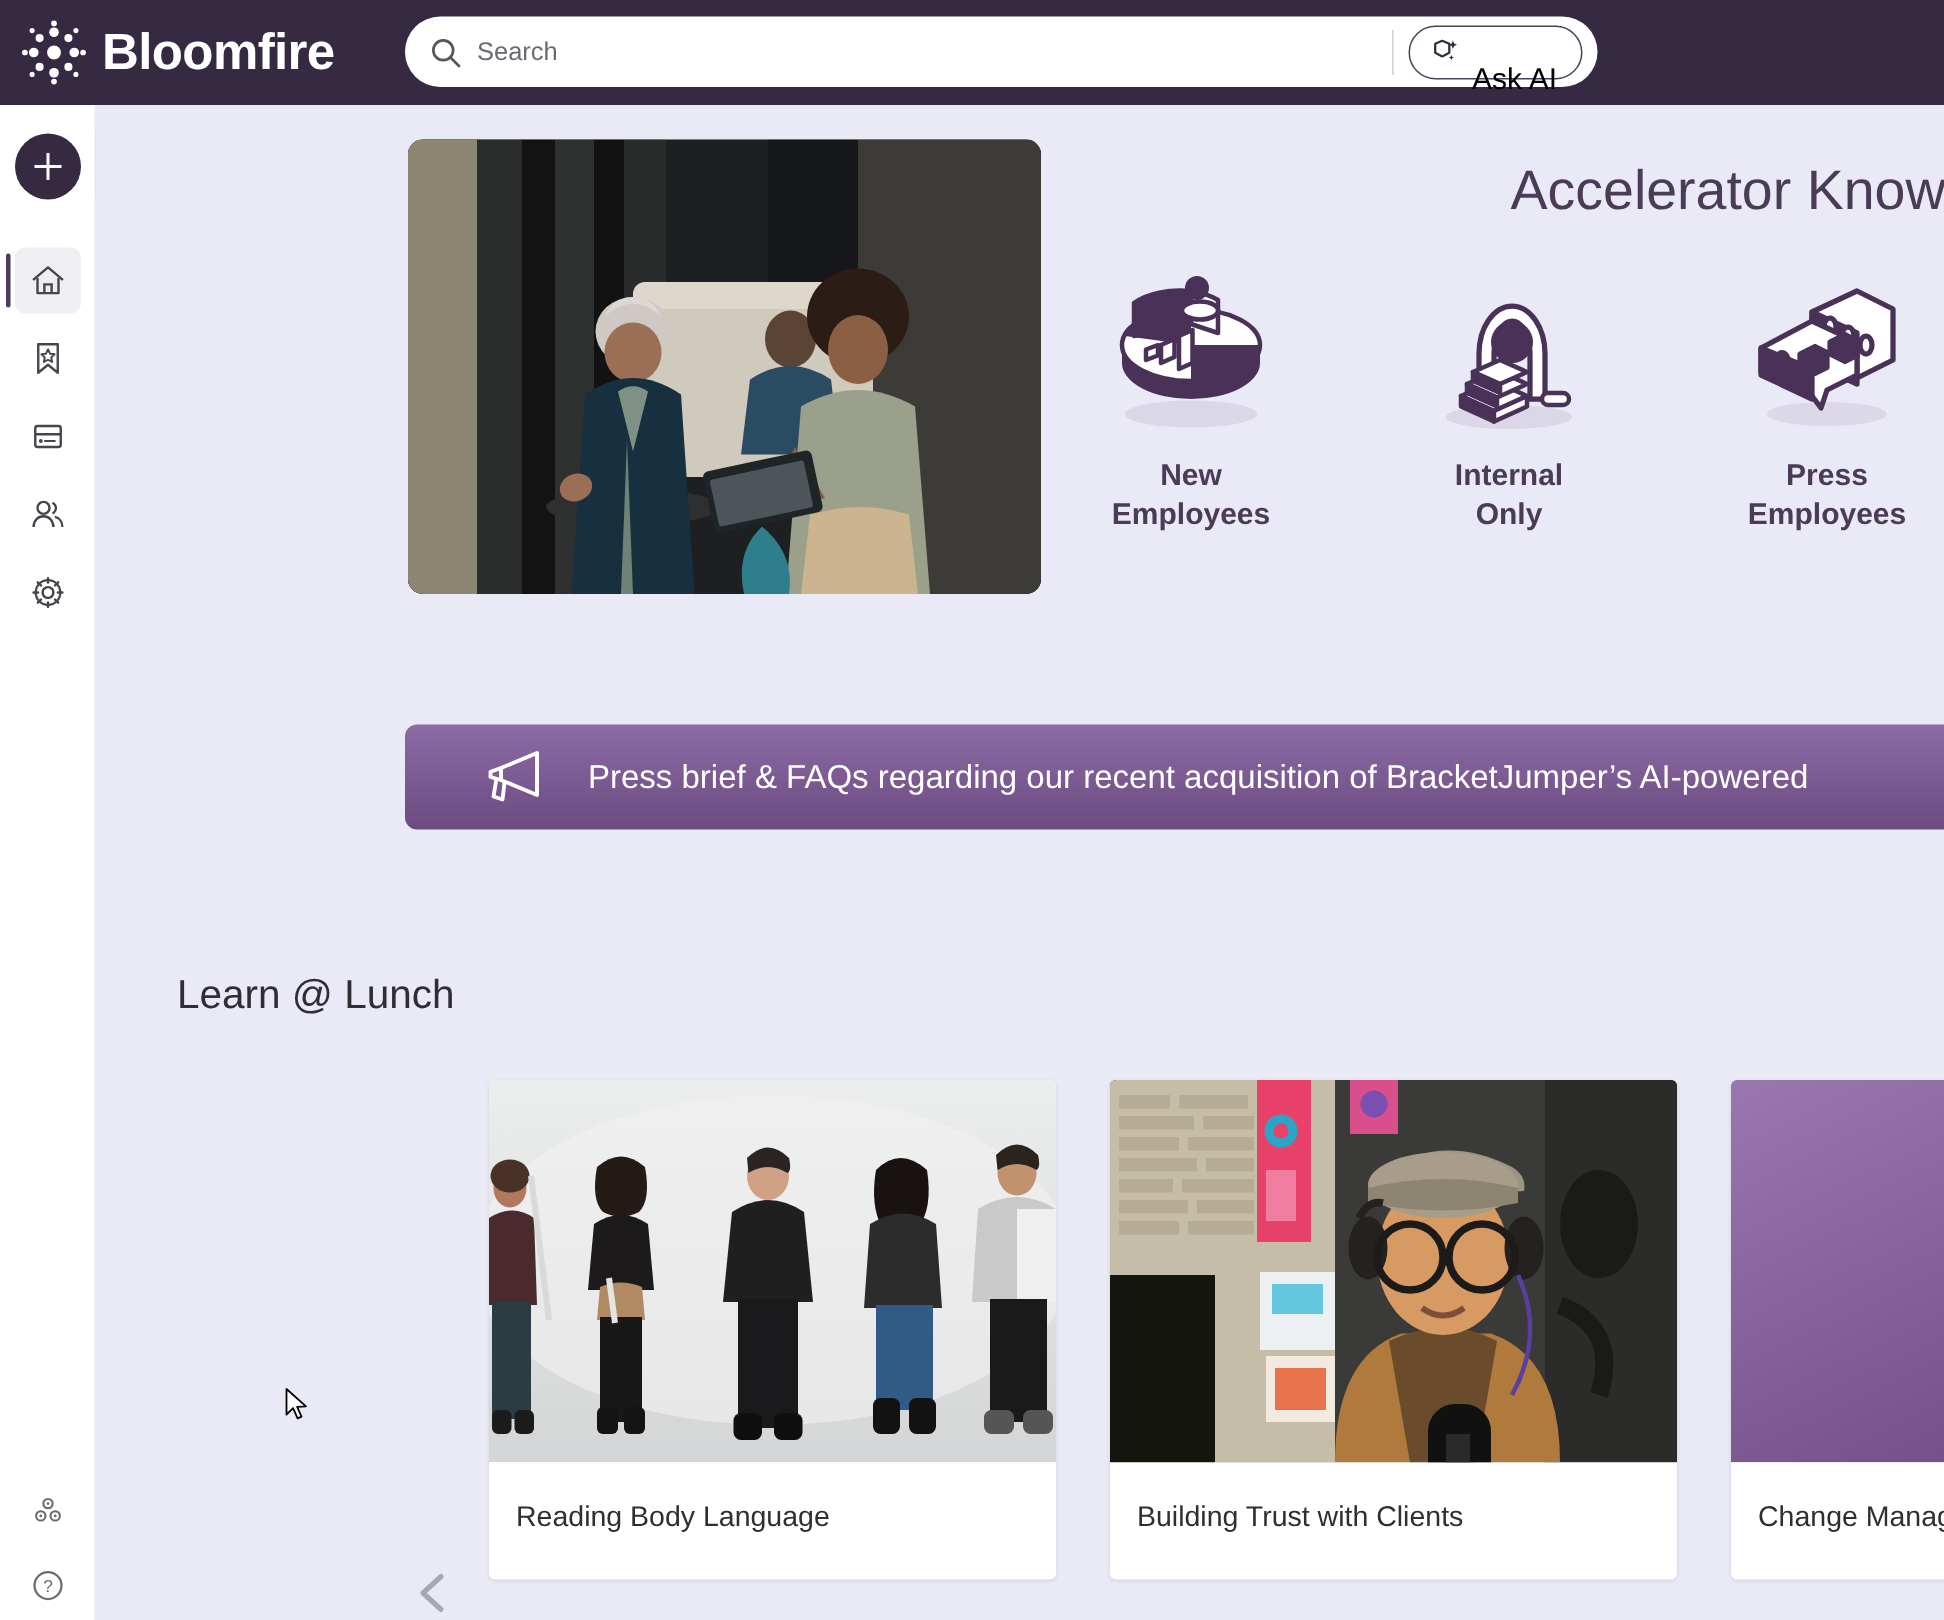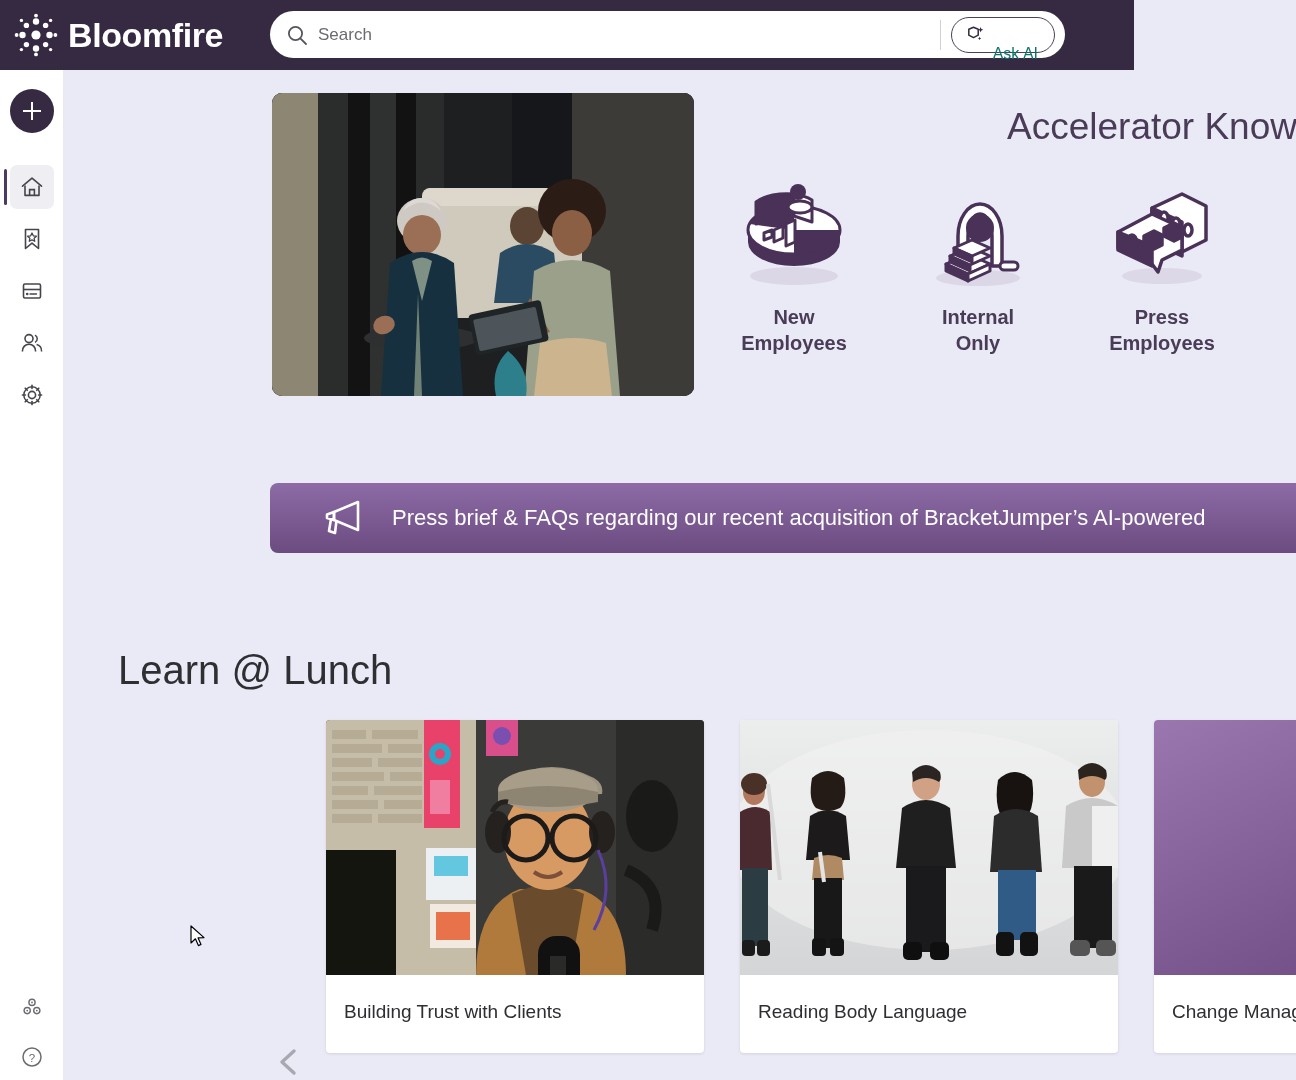--- a/index.html
+++ b/index.html
@@ -6,21 +6,21 @@
   html, body {
     width: 1296px; height: 1080px;
     overflow: hidden;
     font-family: "Liberation Sans", sans-serif;
     background: #e9eaf6;
   }
 
   
   .topbar {
     position: absolute; left: 0; top: 0;
-    width: 1134px; height: 70px;
+    width: 1296px; height: 70px;
     background: #352a42;
     display: flex; align-items: center;
   }
   .brand { display: flex; align-items: center; margin-left: 14px; }
   .brand-mark { width: 44px; height: 44px; position: relative; }
   .brand-name {
     color: #ffffff; font-size: 34px; font-weight: 700;
     letter-spacing: -0.4px; margin-left: 10px;
   }
   .searchwrap {
@@ -39,21 +39,21 @@
   .search-divider {
     width: 1px; height: 30px; background: #cfcfd6; flex: 0 0 auto;
   }
   .askai {
     flex: 0 0 auto; height: 36px; margin: 0 10px 0 10px;
     border: 1.5px solid #4c4058; border-radius: 19px;
     display: flex; align-items: center; padding: 0 16px 0 12px;
     background: #ffffff; cursor: pointer;
   }
   .askai-icon { width: 22px; height: 22px; margin-right: 7px; }
-  .askai-label { font-size: 16px; color: #0f766e; margin-top: 38px; }
+  .askai-label { font-size: 20px; color: #000000; margin-top: 38px; }
 
   
   .rail {
     position: absolute; left: 0; top: 70px;
     width: 64px; height: 1010px;
     background: #ffffff;
     border-right: 1px solid #eceaf1;
   }
   .add-btn {
     position: absolute; left: 10px; top: 19px;
@@ -102,21 +102,21 @@
   }
   .hero-title {
     position: absolute; left: 908px; top: 36px;
     white-space: nowrap; font-size: 37px; color: #4a3b57;
   }
   .hero-title b { font-weight: 400; margin-left: 35px; }
   .hero-title span { font-weight: 400; }
 
   .cat-row {
     position: absolute; left: 660px; top: 110px;
-    display: flex; gap: 44px;
+    display: flex; gap: 72px;
   }
   .cat {
     width: 140px; display: flex; flex-direction: column;
     align-items: center; cursor: pointer;
   }
   .cat-ic { width: 112px; height: 112px; }
   .cat-label {
     margin-top: 12px; text-align: center; font-size: 20px;
     font-weight: 700; color: #4a3b57; line-height: 1.3;
   }
@@ -131,21 +131,21 @@
   }
   .banner-ic { margin-left: 54px; width: 46px; height: 40px; flex: 0 0 auto; }
   .banner-text {
     margin-left: 22px; color: #ffffff; font-size: 22px;
     font-weight: 400; white-space: nowrap;
   }
 
   
   .section-title {
     position: absolute; left: 54px; top: 578px;
-    font-size: 40px; color: #2e2e33; font-weight: 400;
+    font-size: 27px; color: #2e2e33; font-weight: 400;
   }
 
   .carousel {
     position: absolute; left: 54px; top: 650px;
     width: 1178px; height: 360px;
   }
   .car-prev {
     position: absolute; left: 154px; top: 325px;
     width: 34px; height: 34px; cursor: pointer;
     display: flex; align-items: center; justify-content: center;
@@ -467,20 +467,85 @@
           <path d="M22 6 L10 17 L22 28" fill="none" stroke="#a8a8b0" stroke-width="3.4" stroke-linecap="round" stroke-linejoin="round"></path>
         </svg>
       </span>
     </div>
 
     <div class="cards">
 
       <div class="card">
         <div class="card-img">
           <svg viewBox="0 0 378 255" width="378" height="255" preserveAspectRatio="none">
+            <defs>
+              <linearGradient id="gbg" x1="0" y1="0" x2="0" y2="1">
+                <stop offset="0" stop-color="#eceded"></stop>
+                  <stop offset="1" stop-color="#d4d5d6"></stop>
+              </linearGradient>
+            </defs>
+            <rect width="378" height="255" fill="url(#gbg)"></rect>
+            <ellipse cx="189" cy="120" rx="200" ry="110" fill="#f2f2f2" opacity="0.6"></ellipse>
+
+            <g>
+              <ellipse cx="14" cy="72" rx="11" ry="13" fill="#b1785d"></ellipse>
+              <ellipse cx="14" cy="64" rx="13" ry="11" fill="#4a3128"></ellipse>
+              <path d="M0 92 q16 -10 30 0 l2 58 h-34 Z" fill="#4a2a2f"></path>
+              <rect x="2" y="148" width="26" height="78" fill="#2b3c42"></rect>
+              <rect x="2" y="220" width="13" height="16" rx="4" fill="#1b1b1b"></rect>
+              <rect x="17" y="220" width="13" height="16" rx="4" fill="#1b1b1b"></rect>
+              <line x1="28" y1="64" x2="40" y2="160" stroke="#d9d9d9" stroke-width="4"></line>
+            </g>
+
+            <g>
+              <ellipse cx="88" cy="75" rx="13" ry="15" fill="#8a5c42"></ellipse>
+              <path d="M72 58 q16 -14 32 0 q4 22 -4 30 q-12 6 -24 0 q-8 -8 -4 -30 Z" fill="#241a16"></path>
+              <path d="M70 96 q18 -12 36 0 l4 44 h-44 Z" fill="#1c1a1a"></path>
+              <path d="M74 138 q14 -6 28 0 l2 22 h-32 Z" fill="#b08a63"></path>
+              <rect x="74" y="158" width="28" height="70" fill="#181818"></rect>
+              <rect x="72" y="218" width="14" height="18" rx="4" fill="#141414"></rect>
+              <rect x="90" y="218" width="14" height="18" rx="4" fill="#141414"></rect>
+              <line x1="80" y1="132" x2="84" y2="162" stroke="#e4e4e4" stroke-width="4"></line>
+            </g>
+
+            <g>
+              <ellipse cx="186" cy="64" rx="14" ry="16" fill="#d0a184"></ellipse>
+              <path d="M172 52 q14 -14 28 0 q2 8 -1 10 q-13 -8 -26 0 Z" fill="#2a2522"></path>
+              <path d="M162 88 q24 -16 48 0 l6 60 h-60 Z" fill="#201f1f"></path>
+              <rect x="166" y="146" width="40" height="86" fill="#1a1a1c"></rect>
+              <rect x="163" y="222" width="19" height="18" rx="5" fill="#0f0f0f"></rect>
+              <rect x="190" y="222" width="19" height="18" rx="5" fill="#0f0f0f"></rect>
+            </g>
+
+            <g>
+              <ellipse cx="274" cy="76" rx="13" ry="15" fill="#6e452f"></ellipse>
+              <path d="M258 60 q16 -16 34 0 q4 26 -6 38 q-12 6 -24 0 q-8 -14 -4 -38 Z" fill="#181210"></path>
+              <path d="M254 96 q22 -14 44 0 l4 56 h-52 Z" fill="#2c2c2c"></path>
+              <rect x="258" y="150" width="38" height="70" fill="#2f5b86"></rect>
+              <rect x="256" y="212" width="18" height="24" rx="5" fill="#121212"></rect>
+              <rect x="280" y="212" width="18" height="24" rx="5" fill="#121212"></rect>
+            </g>
+
+            <g>
+              <ellipse cx="352" cy="62" rx="13" ry="15" fill="#c2916e"></ellipse>
+              <path d="M338 50 q14 -14 28 0 q2 8 -1 10 q-13 -8 -26 0 Z" fill="#2b231d"></path>
+              <path d="M326 86 q26 -16 52 0 l4 62 h-60 Z" fill="#c9c9c9"></path>
+              <path d="M352 86 l0 62 h30 l-4 -62 Z" fill="#efefef"></path>
+              <rect x="334" y="146" width="38" height="82" fill="#1a1a1a"></rect>
+              <rect x="330" y="220" width="20" height="16" rx="5" fill="#555"></rect>
+              <rect x="356" y="220" width="20" height="16" rx="5" fill="#555"></rect>
+            </g>
+          </svg>
+        </div>
+        <div class="card-title">Reading Body Language</div>
+      </div>
+
+      <div class="card">
+        <div class="card-img">
+          <svg viewBox="0 0 378 255" width="378" height="255" preserveAspectRatio="none">
             <rect width="378" height="255" fill="#3a3a38"></rect>
             <rect x="0" y="0" width="150" height="255" fill="#c6bda8"></rect>
             <g fill="#b6ac96">
               <rect x="6" y="10" width="34" height="9"></rect>
                 <rect x="46" y="10" width="46" height="9"></rect>
               <rect x="6" y="24" width="50" height="9"></rect>
                 <rect x="62" y="24" width="34" height="9"></rect>
               <rect x="6" y="38" width="40" height="9"></rect>
                 <rect x="52" y="38" width="44" height="9"></rect>
               <rect x="6" y="52" width="52" height="9"></rect>
@@ -525,85 +590,20 @@
             </g>
             <path d="M236 152 q-14 10 -28 0" stroke="#7d4f3a" stroke-width="4" fill="none"></path>
             <path d="M272 130 q18 40 -4 80" stroke="#5b3fa0" stroke-width="3" fill="none"></path>
 
             <rect x="212" y="216" width="42" height="60" rx="18" fill="#111"></rect>
             <rect x="224" y="236" width="16" height="40" fill="#2a2a28"></rect>
             <path d="M300 150 q40 16 26 60" stroke="#1a1a19" stroke-width="12" fill="none"></path>
           </svg>
         </div>
         <div class="card-title">Building Trust with Clients</div>
-      </div>
-
-      <div class="card">
-        <div class="card-img">
-          <svg viewBox="0 0 378 255" width="378" height="255" preserveAspectRatio="none">
-            <defs>
-              <linearGradient id="gbg" x1="0" y1="0" x2="0" y2="1">
-                <stop offset="0" stop-color="#eceded"></stop>
-                  <stop offset="1" stop-color="#d4d5d6"></stop>
-              </linearGradient>
-            </defs>
-            <rect width="378" height="255" fill="url(#gbg)"></rect>
-            <ellipse cx="189" cy="120" rx="200" ry="110" fill="#f2f2f2" opacity="0.6"></ellipse>
-
-            <g>
-              <ellipse cx="14" cy="72" rx="11" ry="13" fill="#b1785d"></ellipse>
-              <ellipse cx="14" cy="64" rx="13" ry="11" fill="#4a3128"></ellipse>
-              <path d="M0 92 q16 -10 30 0 l2 58 h-34 Z" fill="#4a2a2f"></path>
-              <rect x="2" y="148" width="26" height="78" fill="#2b3c42"></rect>
-              <rect x="2" y="220" width="13" height="16" rx="4" fill="#1b1b1b"></rect>
-              <rect x="17" y="220" width="13" height="16" rx="4" fill="#1b1b1b"></rect>
-              <line x1="28" y1="64" x2="40" y2="160" stroke="#d9d9d9" stroke-width="4"></line>
-            </g>
-
-            <g>
-              <ellipse cx="88" cy="75" rx="13" ry="15" fill="#8a5c42"></ellipse>
-              <path d="M72 58 q16 -14 32 0 q4 22 -4 30 q-12 6 -24 0 q-8 -8 -4 -30 Z" fill="#241a16"></path>
-              <path d="M70 96 q18 -12 36 0 l4 44 h-44 Z" fill="#1c1a1a"></path>
-              <path d="M74 138 q14 -6 28 0 l2 22 h-32 Z" fill="#b08a63"></path>
-              <rect x="74" y="158" width="28" height="70" fill="#181818"></rect>
-              <rect x="72" y="218" width="14" height="18" rx="4" fill="#141414"></rect>
-              <rect x="90" y="218" width="14" height="18" rx="4" fill="#141414"></rect>
-              <line x1="80" y1="132" x2="84" y2="162" stroke="#e4e4e4" stroke-width="4"></line>
-            </g>
-
-            <g>
-              <ellipse cx="186" cy="64" rx="14" ry="16" fill="#d0a184"></ellipse>
-              <path d="M172 52 q14 -14 28 0 q2 8 -1 10 q-13 -8 -26 0 Z" fill="#2a2522"></path>
-              <path d="M162 88 q24 -16 48 0 l6 60 h-60 Z" fill="#201f1f"></path>
-              <rect x="166" y="146" width="40" height="86" fill="#1a1a1c"></rect>
-              <rect x="163" y="222" width="19" height="18" rx="5" fill="#0f0f0f"></rect>
-              <rect x="190" y="222" width="19" height="18" rx="5" fill="#0f0f0f"></rect>
-            </g>
-
-            <g>
-              <ellipse cx="274" cy="76" rx="13" ry="15" fill="#6e452f"></ellipse>
-              <path d="M258 60 q16 -16 34 0 q4 26 -6 38 q-12 6 -24 0 q-8 -14 -4 -38 Z" fill="#181210"></path>
-              <path d="M254 96 q22 -14 44 0 l4 56 h-52 Z" fill="#2c2c2c"></path>
-              <rect x="258" y="150" width="38" height="70" fill="#2f5b86"></rect>
-              <rect x="256" y="212" width="18" height="24" rx="5" fill="#121212"></rect>
-              <rect x="280" y="212" width="18" height="24" rx="5" fill="#121212"></rect>
-            </g>
-
-            <g>
-              <ellipse cx="352" cy="62" rx="13" ry="15" fill="#c2916e"></ellipse>
-              <path d="M338 50 q14 -14 28 0 q2 8 -1 10 q-13 -8 -26 0 Z" fill="#2b231d"></path>
-              <path d="M326 86 q26 -16 52 0 l4 62 h-60 Z" fill="#c9c9c9"></path>
-              <path d="M352 86 l0 62 h30 l-4 -62 Z" fill="#efefef"></path>
-              <rect x="334" y="146" width="38" height="82" fill="#1a1a1a"></rect>
-              <rect x="330" y="220" width="20" height="16" rx="5" fill="#555"></rect>
-              <rect x="356" y="220" width="20" height="16" rx="5" fill="#555"></rect>
-            </g>
-          </svg>
-        </div>
-        <div class="card-title">Reading Body Language</div>
       </div>
 
       <div class="card">
         <div class="card-img">
           <svg viewBox="0 0 378 255" width="378" height="255" preserveAspectRatio="none">
             <defs>
               <linearGradient id="pg" x1="0" y1="0" x2="0.7" y2="1">
                 <stop offset="0" stop-color="#9a77ae"></stop>
                   <stop offset="1" stop-color="#6d4b82"></stop>
               </linearGradient>

